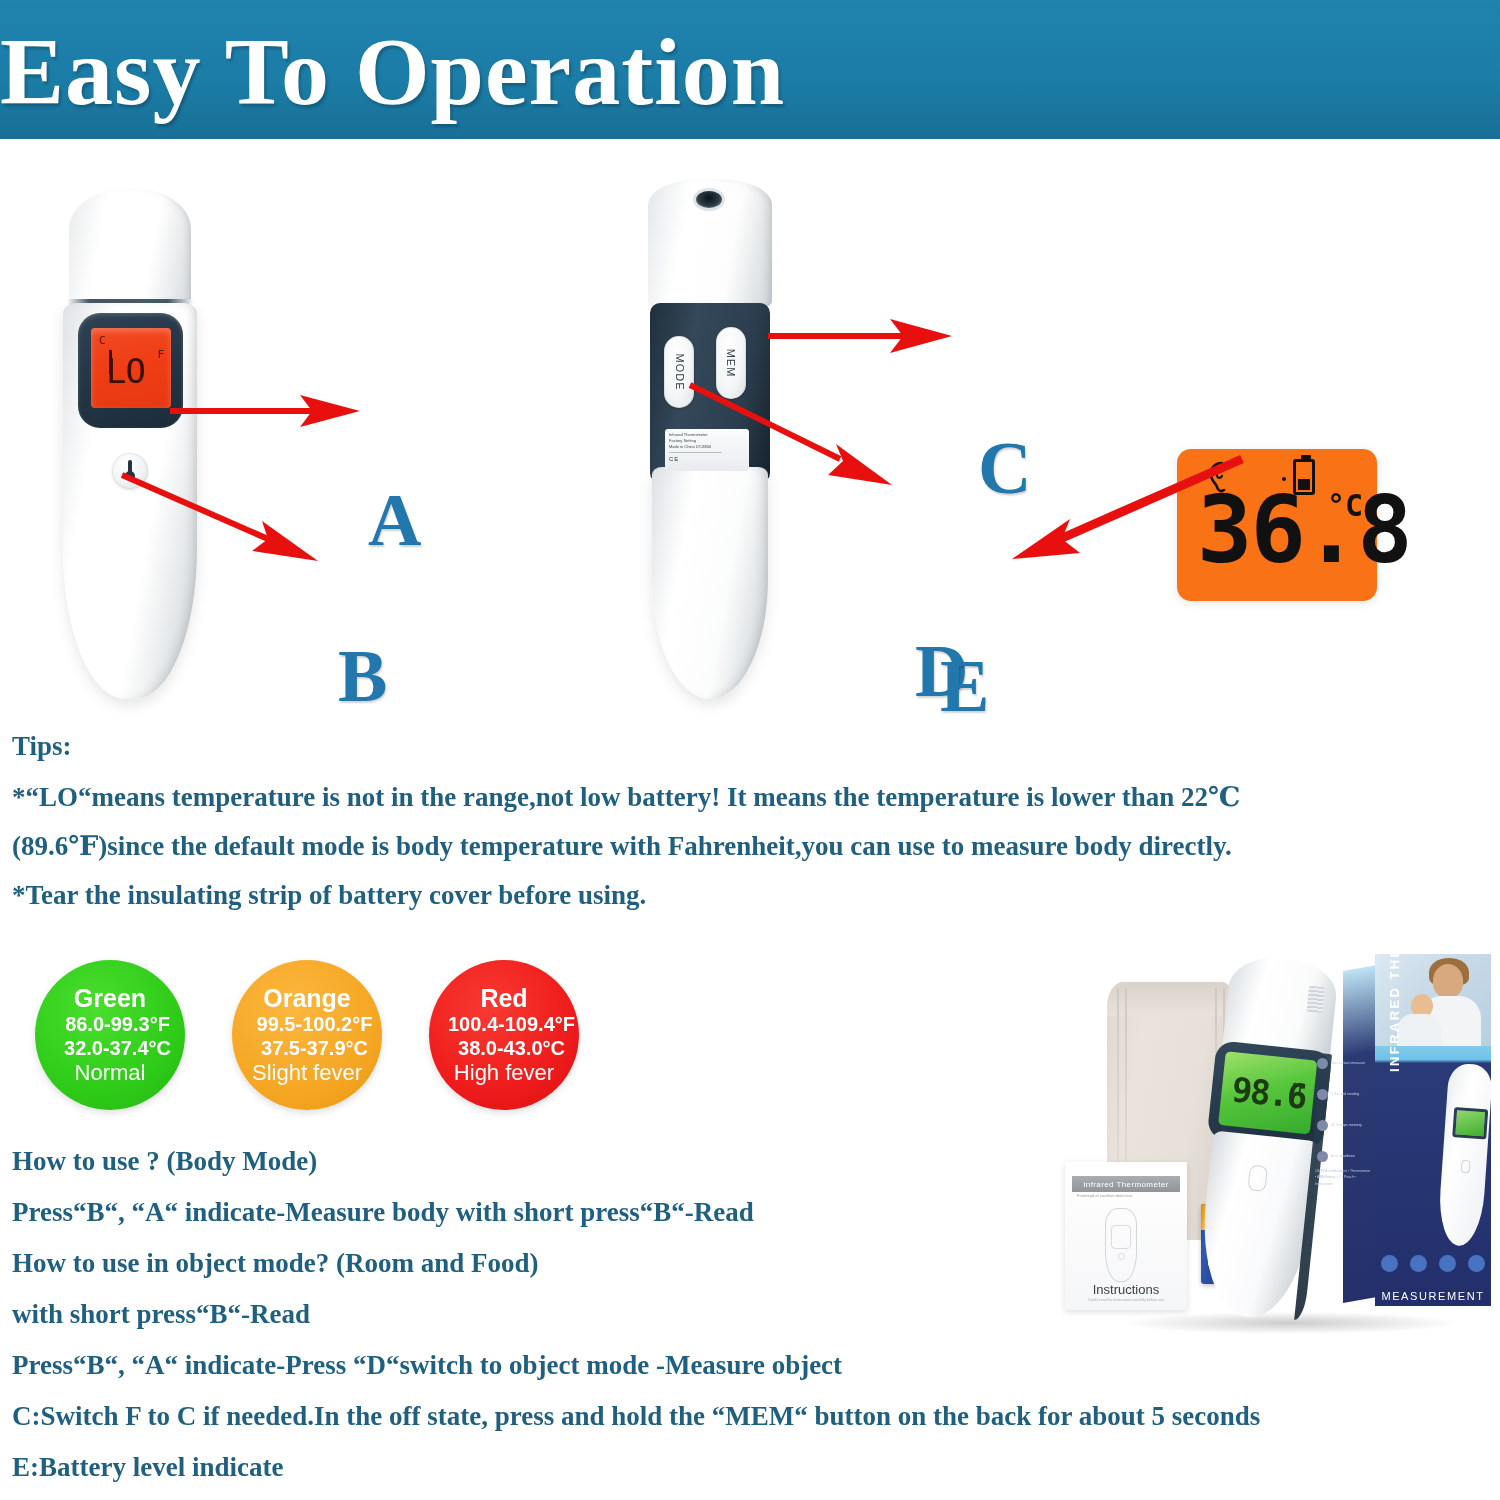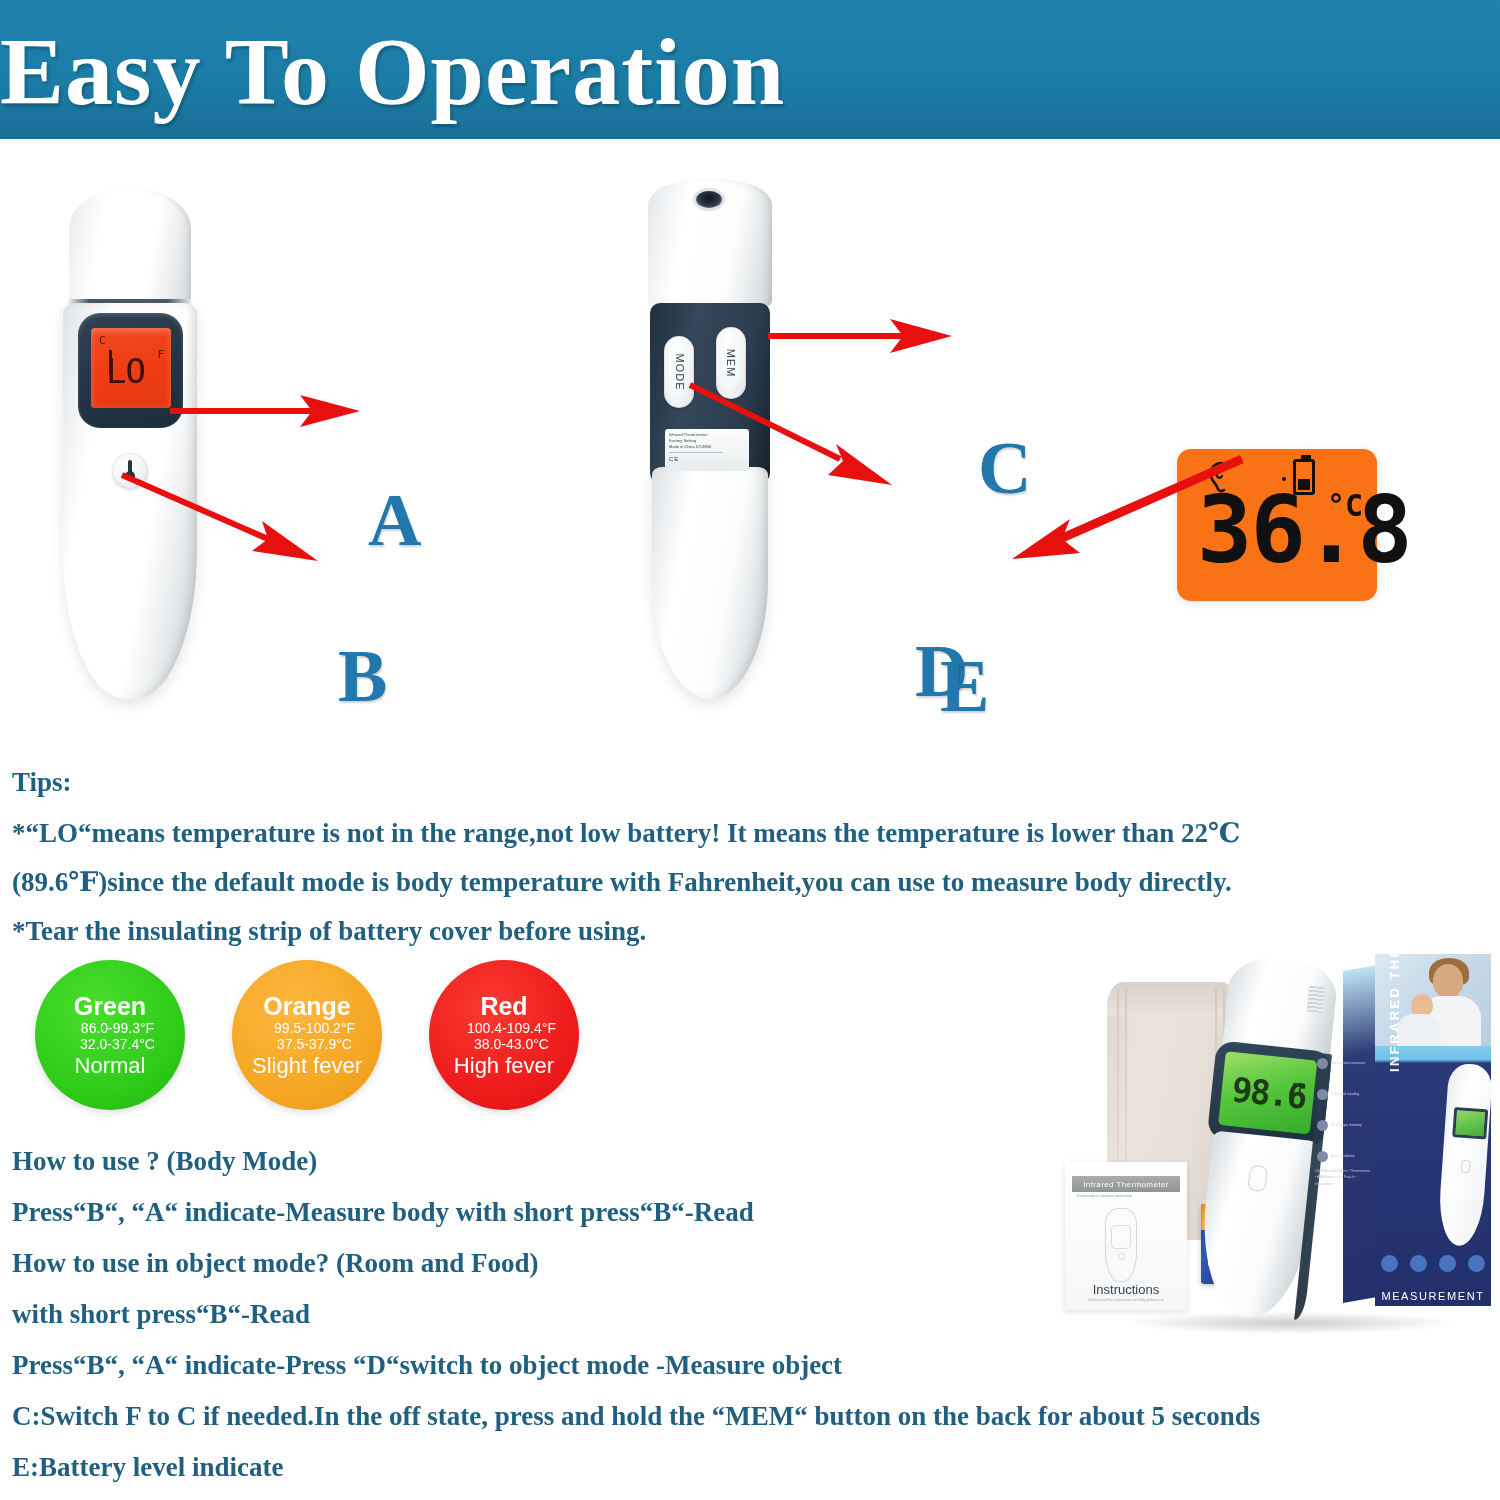--- a/index.html
+++ b/index.html
@@ -180,35 +180,35 @@
   .ltr-d { left:915px; top:495px; }
   .ltr-e { left:940px; top:510px; }
 
   .arrows { position:absolute; left:0; top:0; width:1500px; height:600px; pointer-events:none; }
 
   
   .tips {
     position:absolute; left:12px; top:733px; width:1470px;
     color:#1f5f80;
     font-family:"Liberation Serif","DejaVu Serif",serif;
-    font-size:27px; font-weight:bold; line-height:1.0;margin-top:36px;
+    font-size:27px; font-weight:bold; line-height:1.0;
   }
   .tips .t-row { margin-bottom:22px; white-space:nowrap; }
   .tips .t-row:first-child { margin-bottom:24px; }
 
   
   .circles { position:absolute; left:20px; top:950px; width:560px; height:175px; }
   .circ {
     position:absolute; width:150px; height:150px; border-radius:50%;
     display:flex; flex-direction:column; align-items:center; justify-content:center;
     color:#ffffff; font-family:"Liberation Sans","DejaVu Sans",sans-serif;
     text-align:center; box-shadow:0 3px 7px rgba(0,0,0,.13);
   }
   .circ .c-name { font-size:25px; font-weight:bold; line-height:1.12; }
-  .circ .c-rng  { font-size:14px; font-weight:normal; line-height:1.2;margin-left:15px; }
+  .circ .c-rng  { font-size:20px; font-weight:bold; line-height:1.2;margin-left:15px; }
   .circ .c-stat { font-size:22px; font-weight:normal; line-height:1.15; }
   .circ-green  { left:15px;  top:10px; background: radial-gradient(circle at 40% 32%, #4ade2e 0%, #2ecb18 62%, #24b513 100%); }
   .circ-orange { left:212px; top:10px; background: radial-gradient(circle at 40% 32%, #fcb73f 0%, #f5a623 62%, #e79512 100%); }
   .circ-red    { left:409px; top:10px; background: radial-gradient(circle at 40% 32%, #f93a32 0%, #ee1b1b 62%, #d91111 100%); }
 
   
   .howto {
     position:absolute; left:12px; top:1148px; width:1480px;
     color:#1f5f80;
     font-family:"Liberation Serif","DejaVu Serif",serif;

